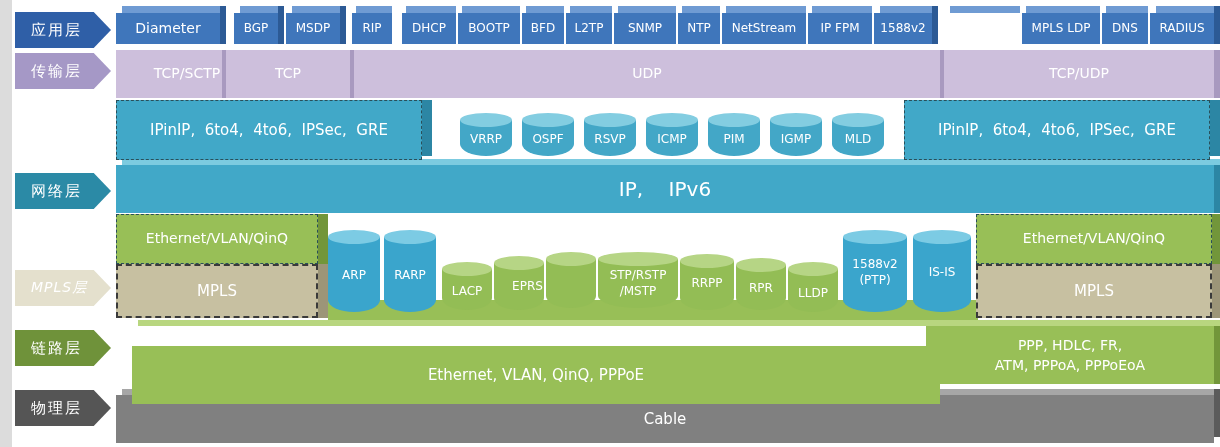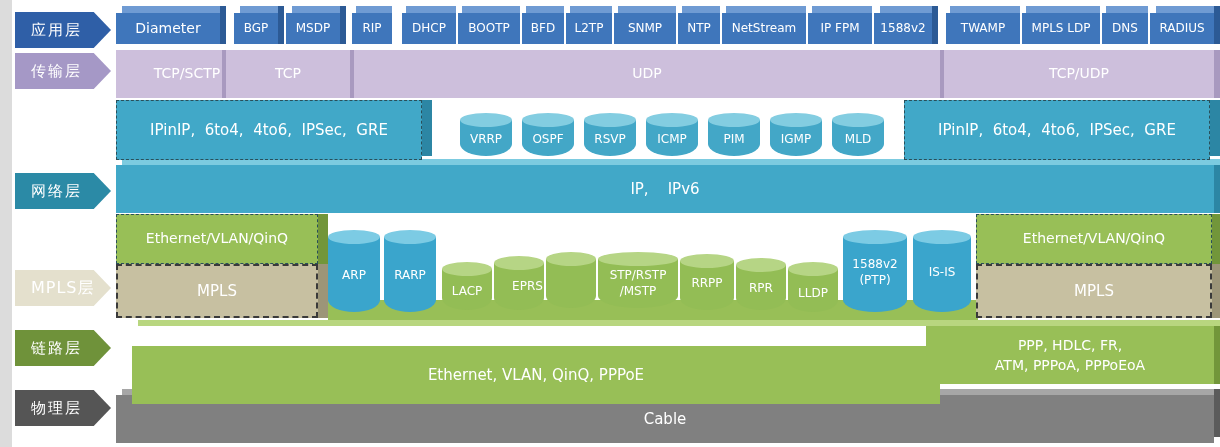--- a/index.html
+++ b/index.html
@@ -66,21 +66,21 @@
 
 <div class="tag" style="top:12px;background:#2f5fa7;">
     <span>应用层</span>
   </div>
 <div class="tag" style="top:53px;background:#a598c6;">
     <span>传输层</span>
   </div>
 <div class="tag" style="top:173px;background:#2b8aa6;">
     <span>网络层</span>
   </div>
-<div class="tag" style="top:270px;background:#e4e0cd;font-size:16px;letter-spacing:1px;">
+<div class="tag" style="top:270px;background:#e4e0cd;font-size:14px;letter-spacing:1px;font-style:italic;">
     <span>MPLS层</span>
   </div>
 <div class="tag" style="top:330px;background:#6f923a;">
     <span>链路层</span>
   </div>
 <div class="tag" style="top:390px;background:#555555;">
     <span>物理层</span>
   </div>
 
 <div class="blk" style="left:116px;top:389px;width:1104px;height:54px;">
@@ -178,21 +178,21 @@
 </div>
 <div class="cyl cyl-arp" style="left:913px;top:230px;width:58px;height:88px;">
   <div class="body" style="top:7px;"></div>
     <div class="cap"></div>
   <div class="lbl" style="top:12px;bottom:14px;">IS-IS</div>
 </div>
 
 <div class="blk" style="left:116px;top:159px;width:1104px;height:54px;">
   <div class="top net-top" style="width:1098px;height:6px;left:6px;"></div>
   <div class="side net-side" style="top:6px;width:6px;height:48px;"></div>
-  <div class="face net" style="width:1098px;height:48px;font-size:15px;white-space:pre;">IP,    IPv6</div>
+  <div class="face net" style="width:1098px;height:48px;font-size:20px;white-space:pre;">IP,    IPv6</div>
 </div>
 
 <div class="blk" style="left:116px;top:100px;width:316px;height:60px;">
   <div class="side net-side" style="top:0;width:10px;height:56px;"></div>
   <div class="face net dashed" style="width:306px;height:60px;font-size:15px;white-space:pre;">IPinIP,  6to4,  4to6,  IPSec,  GRE</div>
 </div>
 <div class="blk" style="left:904px;top:100px;width:316px;height:60px;">
   <div class="side net-side" style="top:0;width:10px;height:56px;"></div>
   <div class="face net dashed" style="width:306px;height:60px;font-size:15px;white-space:pre;">IPinIP,  6to4,  4to6,  IPSec,  GRE</div>
 </div>
@@ -304,21 +304,20 @@
   <div class="face app" style="width:64px;height:31px;font-size:12px;">IP FPM</div>
 </div>
 <div class="blk" style="left:874px;top:6px;width:64px;height:38px;">
   <div class="top app-top" style="width:58px;height:7px;left:6px;"></div>
   <div class="side app-side" style="top:0;width:6px;height:38px;"></div>
   <div class="face app" style="width:58px;height:31px;font-size:12px;">1588v2</div>
 </div>
 
 <div class="blk" style="left:946px;top:6px;width:74px;height:38px;">
   <div class="top app-top" style="width:70px;height:7px;left:4px;"></div>
-  <div class="face app" style="width:74px;height:31px;font-size:12px;">TWAMP</div>
 </div>
 <div class="blk" style="left:1022px;top:6px;width:78px;height:38px;">
   <div class="top app-top" style="width:74px;height:7px;left:4px;"></div>
   <div class="face app" style="width:78px;height:31px;font-size:12px;">MPLS LDP</div>
 </div>
 <div class="blk" style="left:1102px;top:6px;width:46px;height:38px;">
   <div class="top app-top" style="width:42px;height:7px;left:4px;"></div>
   <div class="face app" style="width:46px;height:31px;font-size:12px;">DNS</div>
 </div>
 <div class="blk" style="left:1150px;top:6px;width:70px;height:38px;">

